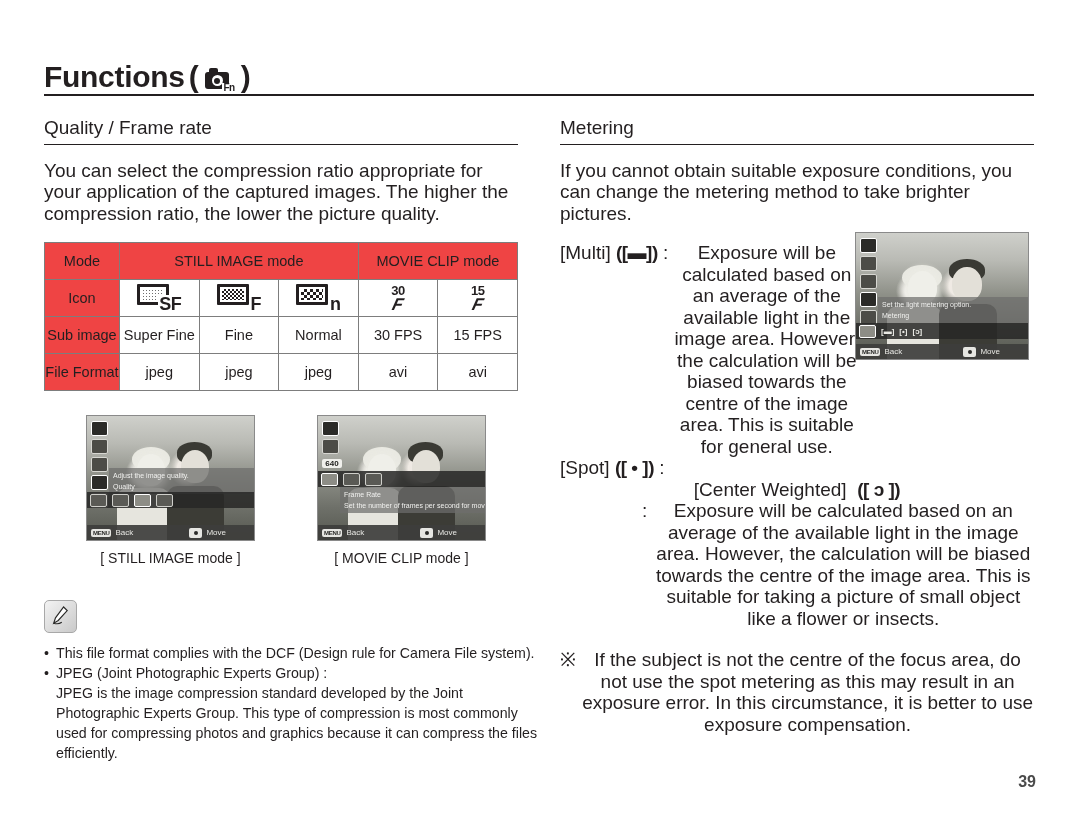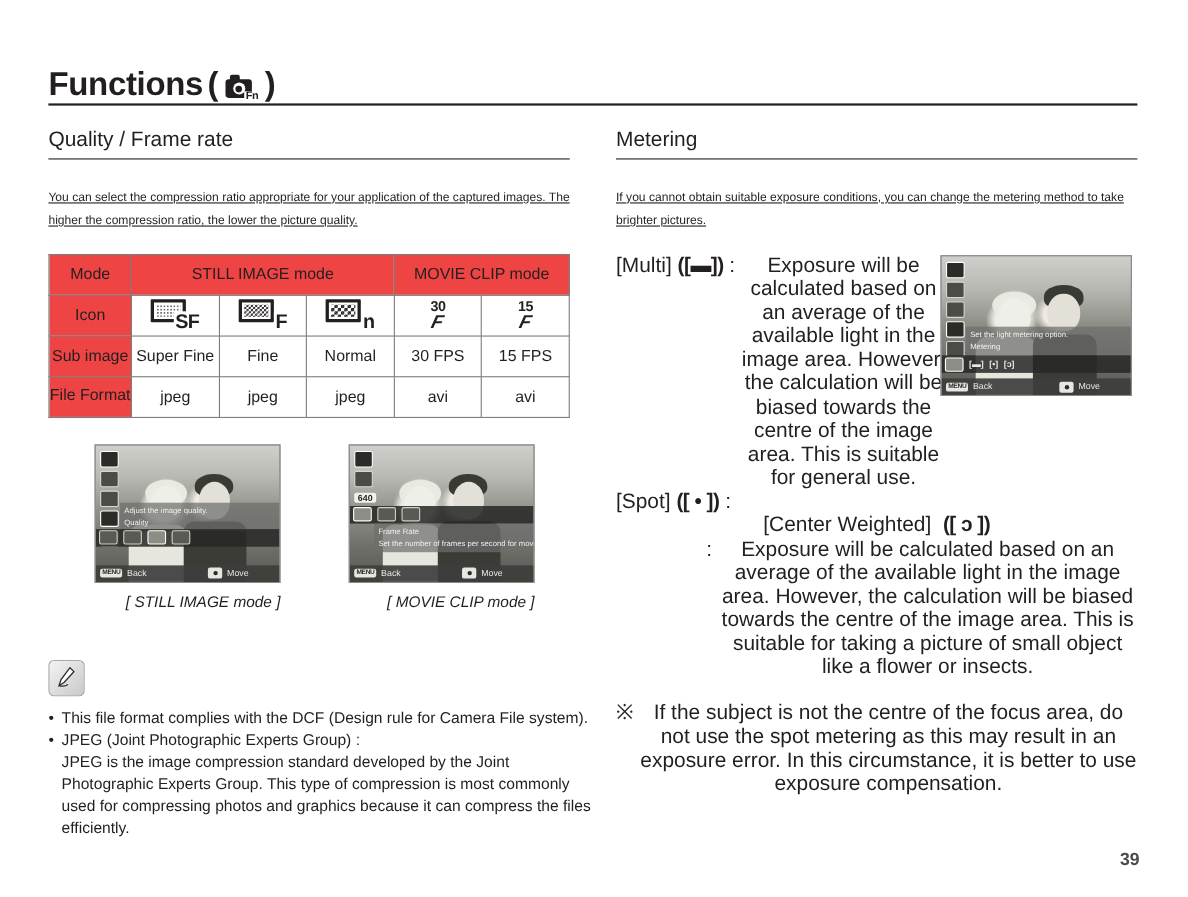--- a/index.html
+++ b/index.html
@@ -26,21 +26,21 @@
   .cam-fn{position:absolute;right:-1px;bottom:-2px;font-size:10px;font-weight:bold;line-height:1;background:#fff;color:#231f20;padding:0 1px;letter-spacing:-.5px;}
   .hdr-rule{border-bottom:2.5px solid #231f20;margin-top:2px;width:990px;}
 
   
   .col-left{position:absolute;left:44px;top:118px;width:474px;}
   .col-right{position:absolute;left:560px;top:118px;width:474px;}
 
   .sec-title{font-size:19px;font-weight:normal;line-height:1.1;padding-bottom:5px;}
   .sec-rule{border-bottom:1.6px solid #231f20;width:100%;}
 
-  .body-text{font-size:11px;line-height:21.5px;margin-top:25px;text-decoration:underline;}
+  .body-text{font-size:19px;line-height:21.5px;margin-top:15px;}
 
   
   table.spec{border-collapse:collapse;margin-top:18px;width:474px;table-layout:fixed;}
   table.spec td{border:1.5px solid #7d7d7d;text-align:center;font-size:14.5px;color:#231f20;padding:0;height:36px;}
   td.hd{background:#ef4444;}
   td.w-mode{width:74px;}
   td.w-col{width:80px;}
   .twoline{line-height:17px;}
 
   
@@ -86,21 +86,21 @@
   .lcd .optbar{position:absolute;left:0;right:0;height:16px;background:rgba(40,40,38,.86);display:flex;align-items:center;gap:5px;padding-left:3px;}
   .lcd .opt{width:15px;height:11px;border:1px solid #cfcfca;border-radius:2px;background:#5a5a55;}
   .lcd .opt.on{background:#8d8d86;border-color:#ffffff;}
   .lcd .optbar .txt{color:#e9e9e4;font-size:8px;font-weight:bold;}
   .lcd .bottombar{position:absolute;left:0;right:0;bottom:0;height:15px;background:rgba(62,62,60,.92);display:flex;align-items:center;color:#e8e8e4;font-size:8px;}
   .lcd .keycap{display:inline-block;background:#e6e6e2;color:#2a2a28;font-size:6px;font-weight:bold;border-radius:2px;padding:1px 2px;margin:0 4px 0 4px;letter-spacing:-.3px;}
   .lcd .dpad{display:inline-block;width:13px;height:10px;background:#e6e6e2;border-radius:2px;margin:0 4px 0 0;position:relative;}
   .lcd .dpad:after{content:"";position:absolute;left:4.5px;top:3px;width:4px;height:4px;border-radius:50%;background:#2a2a28;}
   .lcd .res{position:absolute;left:2px;width:20px;text-align:center;background:#f0f0ec;color:#1d1d1b;font-size:8px;font-weight:bold;border-radius:2px;}
 
-  .cap{font-size:14px;text-align:right;margin-top:9px;font-style:italic;}
+  .cap{font-size:14px;text-align:center;margin-top:9px;}
 
   
   .note{position:absolute;left:44px;top:600px;width:500px;display:flex;gap:10px;flex-direction:column;}
   .note-icon{width:31px;height:31px;border-radius:5px;background:linear-gradient(135deg,#f3f3f3,#c9c9c9);border:1px solid #a8a8a8;position:relative;flex:none;}
   .note-icon .pen{position:absolute;left:6px;top:5px;width:18px;height:20px;}
   .note-body{font-size:14.2px;line-height:20px;}
   .note-body .bullet{display:block;position:relative;padding-left:12px;}
   .note-body .bullet:before{content:"\2022";position:absolute;left:0;top:0;}
   .note-body .sub{display:block;padding-left:12px;}
 

